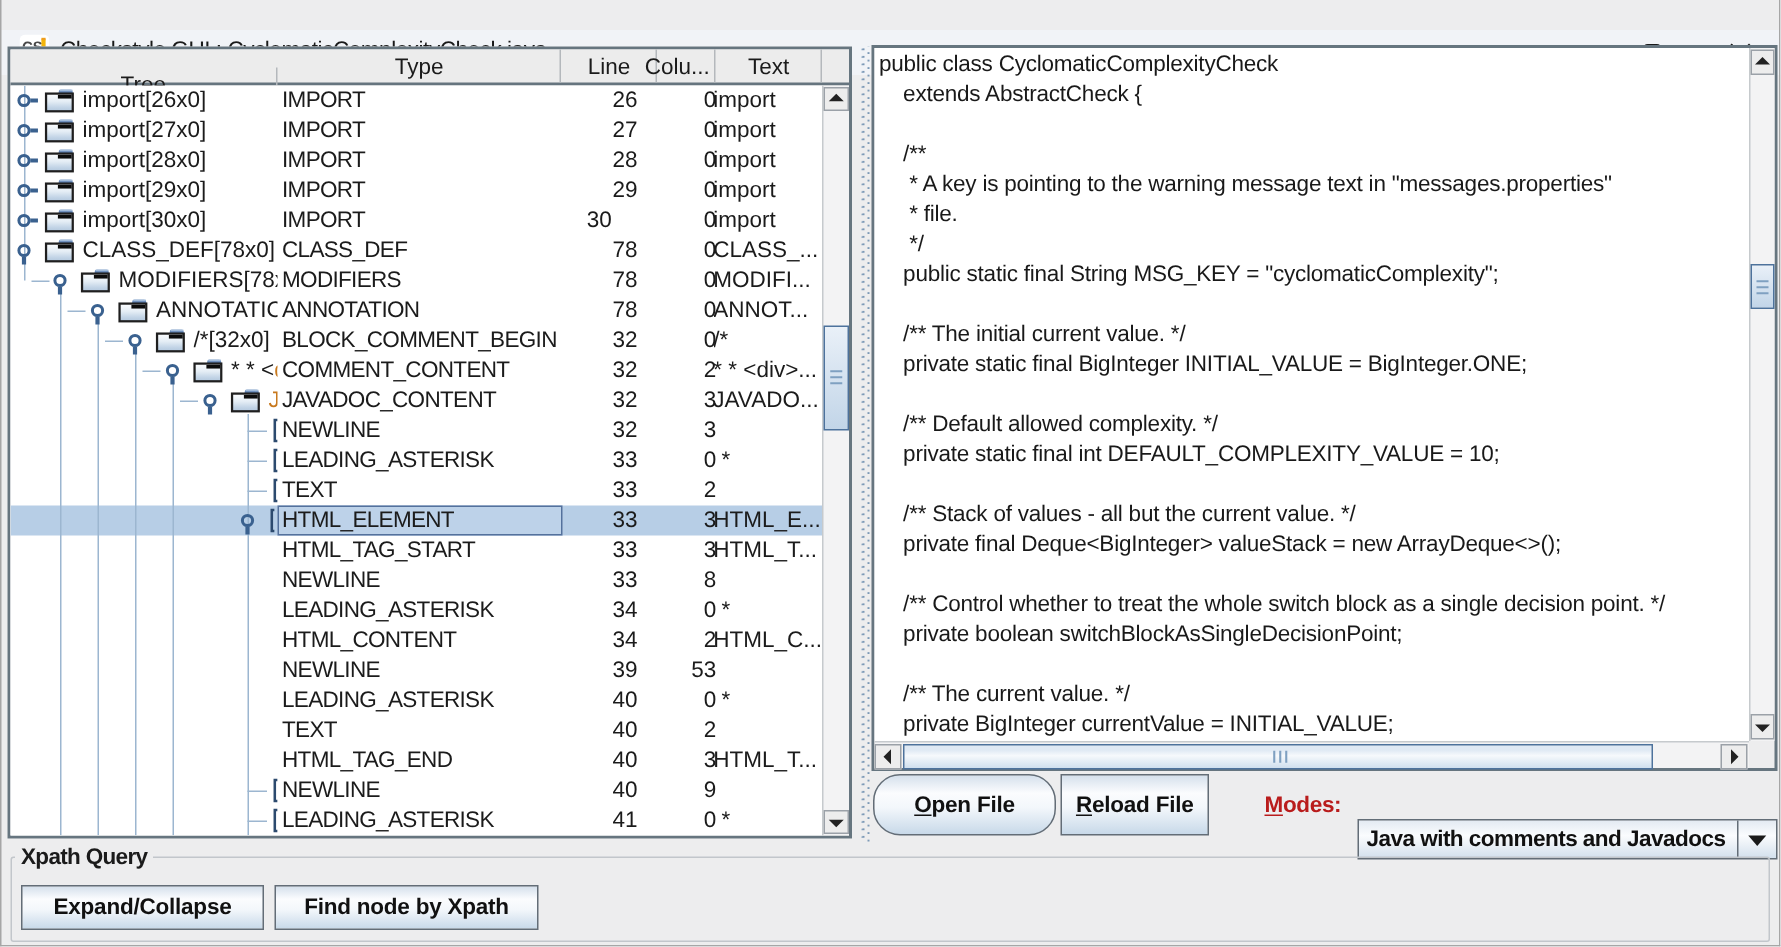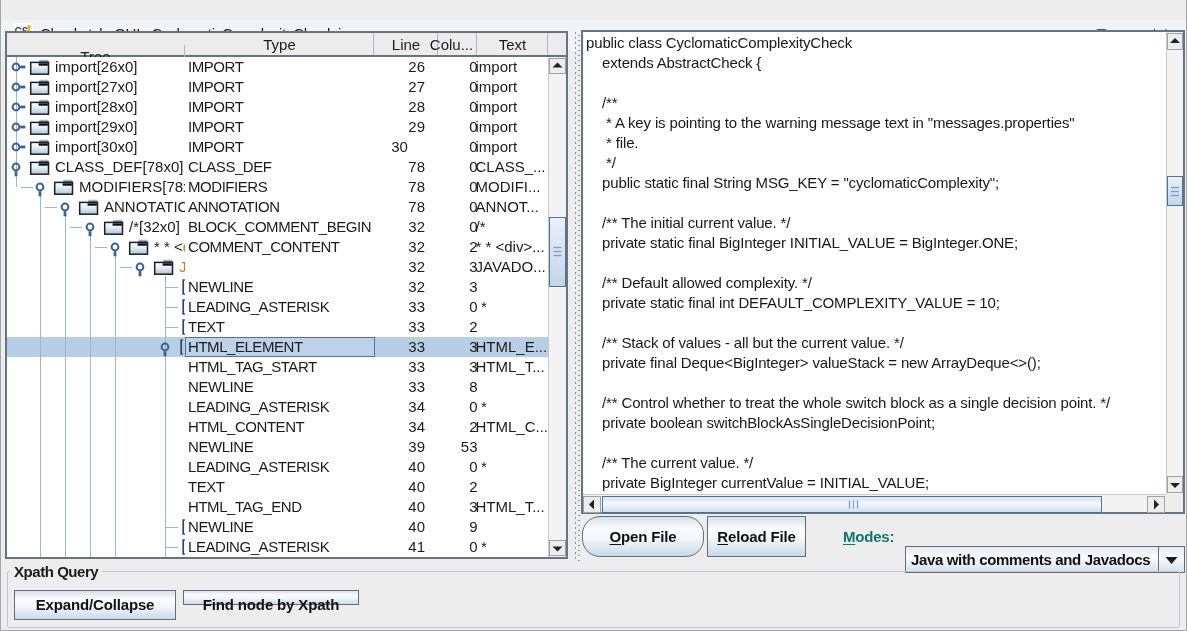--- a/index.html
+++ b/index.html
@@ -263,20 +263,21 @@
 <div class="tc ty" style="left:181px;top:160px;width:186px;">BLOCK_COMMENT_BEGIN</div>
 <div class="tc r" style="left:367px;top:160px;width:51px;">32</div>
 <div class="tc r" style="left:419.5px;top:160px;width:51px;">0</div>
 <div class="tc" style="left:468.5px;top:160px;width:72px;">/*</div>
 <div class="tl" style="left:147px;top:180px;width:31px;">* * &lt;<span style="color:#c8791e">div</span></div>
 <div class="tc ty" style="left:181px;top:180px;width:186px;">COMMENT_CONTENT</div>
 <div class="tc r" style="left:367px;top:180px;width:51px;">32</div>
 <div class="tc r" style="left:419.5px;top:180px;width:51px;">2</div>
 <div class="tc" style="left:468.5px;top:180px;width:72px;">* * &lt;div&gt;...</div>
 <div class="tl" style="left:172px;top:200px;width:6px;color:#c8791e;">JAVADOC</div>
+<div class="tc ty" style="left:181px;top:200px;width:186px;">JAVADOC_CONTENT</div>
 <div class="tc r" style="left:367px;top:200px;width:51px;">32</div>
 <div class="tc r" style="left:419.5px;top:200px;width:51px;">3</div>
 <div class="tc" style="left:468.5px;top:200px;width:72px;">JAVADO...</div>
 <div class="tc ty" style="left:181px;top:220px;width:186px;">NEWLINE</div>
 <div class="tc r" style="left:367px;top:220px;width:51px;">32</div>
 <div class="tc r" style="left:419.5px;top:220px;width:51px;">3</div>
 <div class="tc ty" style="left:181px;top:240px;width:186px;">LEADING_ASTERISK</div>
 <div class="tc r" style="left:367px;top:240px;width:51px;">33</div>
 <div class="tc r" style="left:419.5px;top:240px;width:51px;">0</div>
 <div class="tc" style="left:474px;top:240px;width:72px;">*</div>
@@ -403,28 +404,28 @@
         <g stroke="#7fa0c1" stroke-width="1.4">
           <line x1="246.5" y1="3.5" x2="246.5" y2="11.5"></line>
           <line x1="250.5" y1="3.5" x2="250.5" y2="11.5"></line>
           <line x1="254.5" y1="3.5" x2="254.5" y2="11.5"></line>
         </g>
       </svg></div>
 </div>
 
 <div class="mbtn" style="left:582px;top:516px;width:122px;height:41px;line-height:39px;border-radius:18px;"><span class="mnem">O</span>pen File</div>
 <div class="mbtn" style="left:707px;top:516px;width:99px;height:41px;line-height:39px;"><span class="mnem">R</span>eload File</div>
-<div style="position:absolute;left:843px;top:528px;font-size:15px;font-weight:bold;letter-spacing:-0.22px;color:#0f766e;"><span class="mnem">M</span>odes:</div>
+<div style="position:absolute;left:843px;top:528px;font-size:15px;font-weight:bold;letter-spacing:-0.22px;color:#b91c1c;"><span class="mnem">M</span>odes:</div>
 <div id="combo">
   <div class="txt">Java with comments and Javadocs</div>
   <div class="arr"><svg width="25" height="25">
         <path d="M6.5 10 L12.5 17 L18.5 10 Z" fill="#1a1a1a"></path>
       </svg></div>
 </div>
 
 <div id="xborder"></div>
 <div id="xtitle">Xpath Query</div>
 <div class="mbtn" style="left:14px;top:590px;width:162px;height:30px;line-height:28px;">Expand/Collapse</div>
-<div class="mbtn" style="left:183px;top:590px;width:176px;height:15px;line-height:28px;">Find node by Xpath</div>
+<div class="mbtn" style="left:183px;top:590px;width:176px;height:30px;line-height:28px;">Find node by Xpath</div>
 
 <div id="edgeL"></div>
 <div id="edgeR"></div>
 <div id="edgeB"></div>
 
 </body></html>

